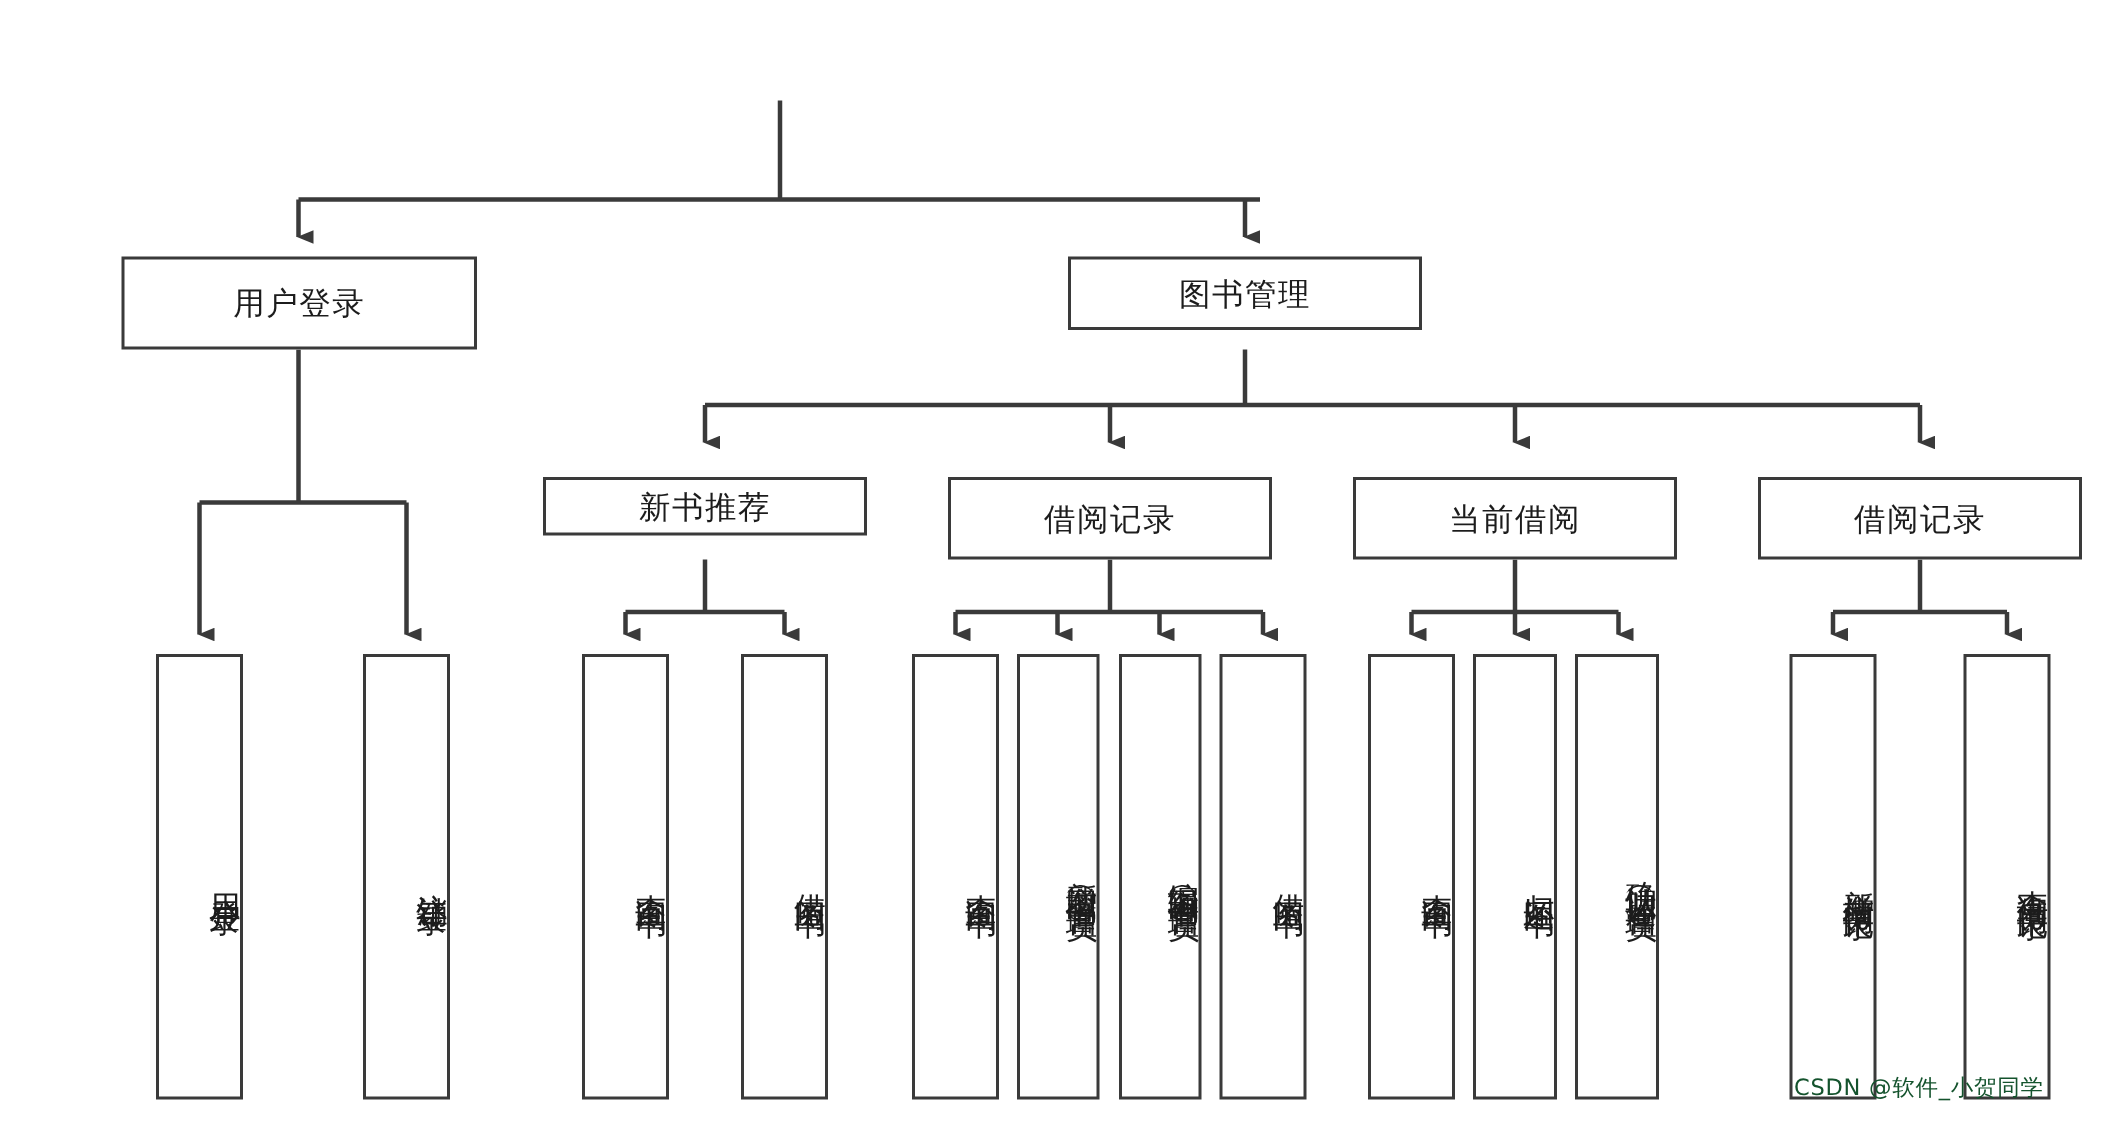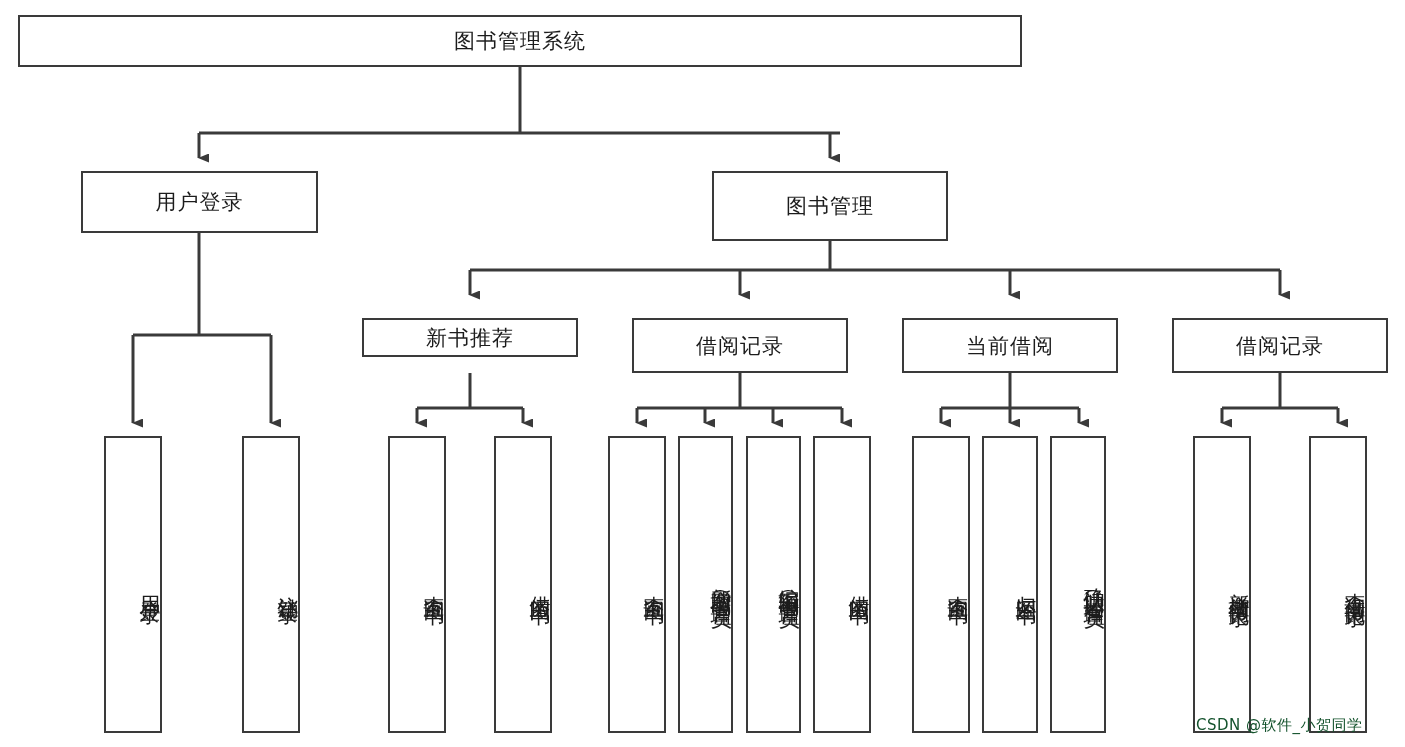--- a/index.html
+++ b/index.html
@@ -108,29 +108,26 @@
       <path d="M1010,408 L1010,423" marker-end="url(#arrow)"></path>
       <path d="M1079,408 L1079,423" marker-end="url(#arrow)"></path>
 
       <path d="M1280,373 L1280,408"></path>
       <path d="M1222,408 L1338,408"></path>
       <path d="M1222,408 L1222,423" marker-end="url(#arrow)"></path>
       <path d="M1338,408 L1338,423" marker-end="url(#arrow)"></path>
     </g>
   </svg>
 
-  <div class="node h" style="left:18px; top:15px; width:1004px; height:52px;">
-    <span>图书管理系统</span>
-  </div>
 
   <div class="node h" style="left:81px; top:171px; width:237px; height:62px;">
     <span>用户登录</span>
   </div>
 
-  <div class="node h" style="left:712px; top:171px; width:236px; height:70px;">
+  <div class="node h" style="left:712px; top:171px; width:236px; height:49px;">
     <span>图书管理</span>
   </div>
 
   <div class="node h" style="left:362px; top:318px; width:216px; height:39px;">
     <span>新书推荐</span>
   </div>
 
   <div class="node h" style="left:632px; top:318px; width:216px; height:55px;">
     <span>借阅记录</span>
   </div>

